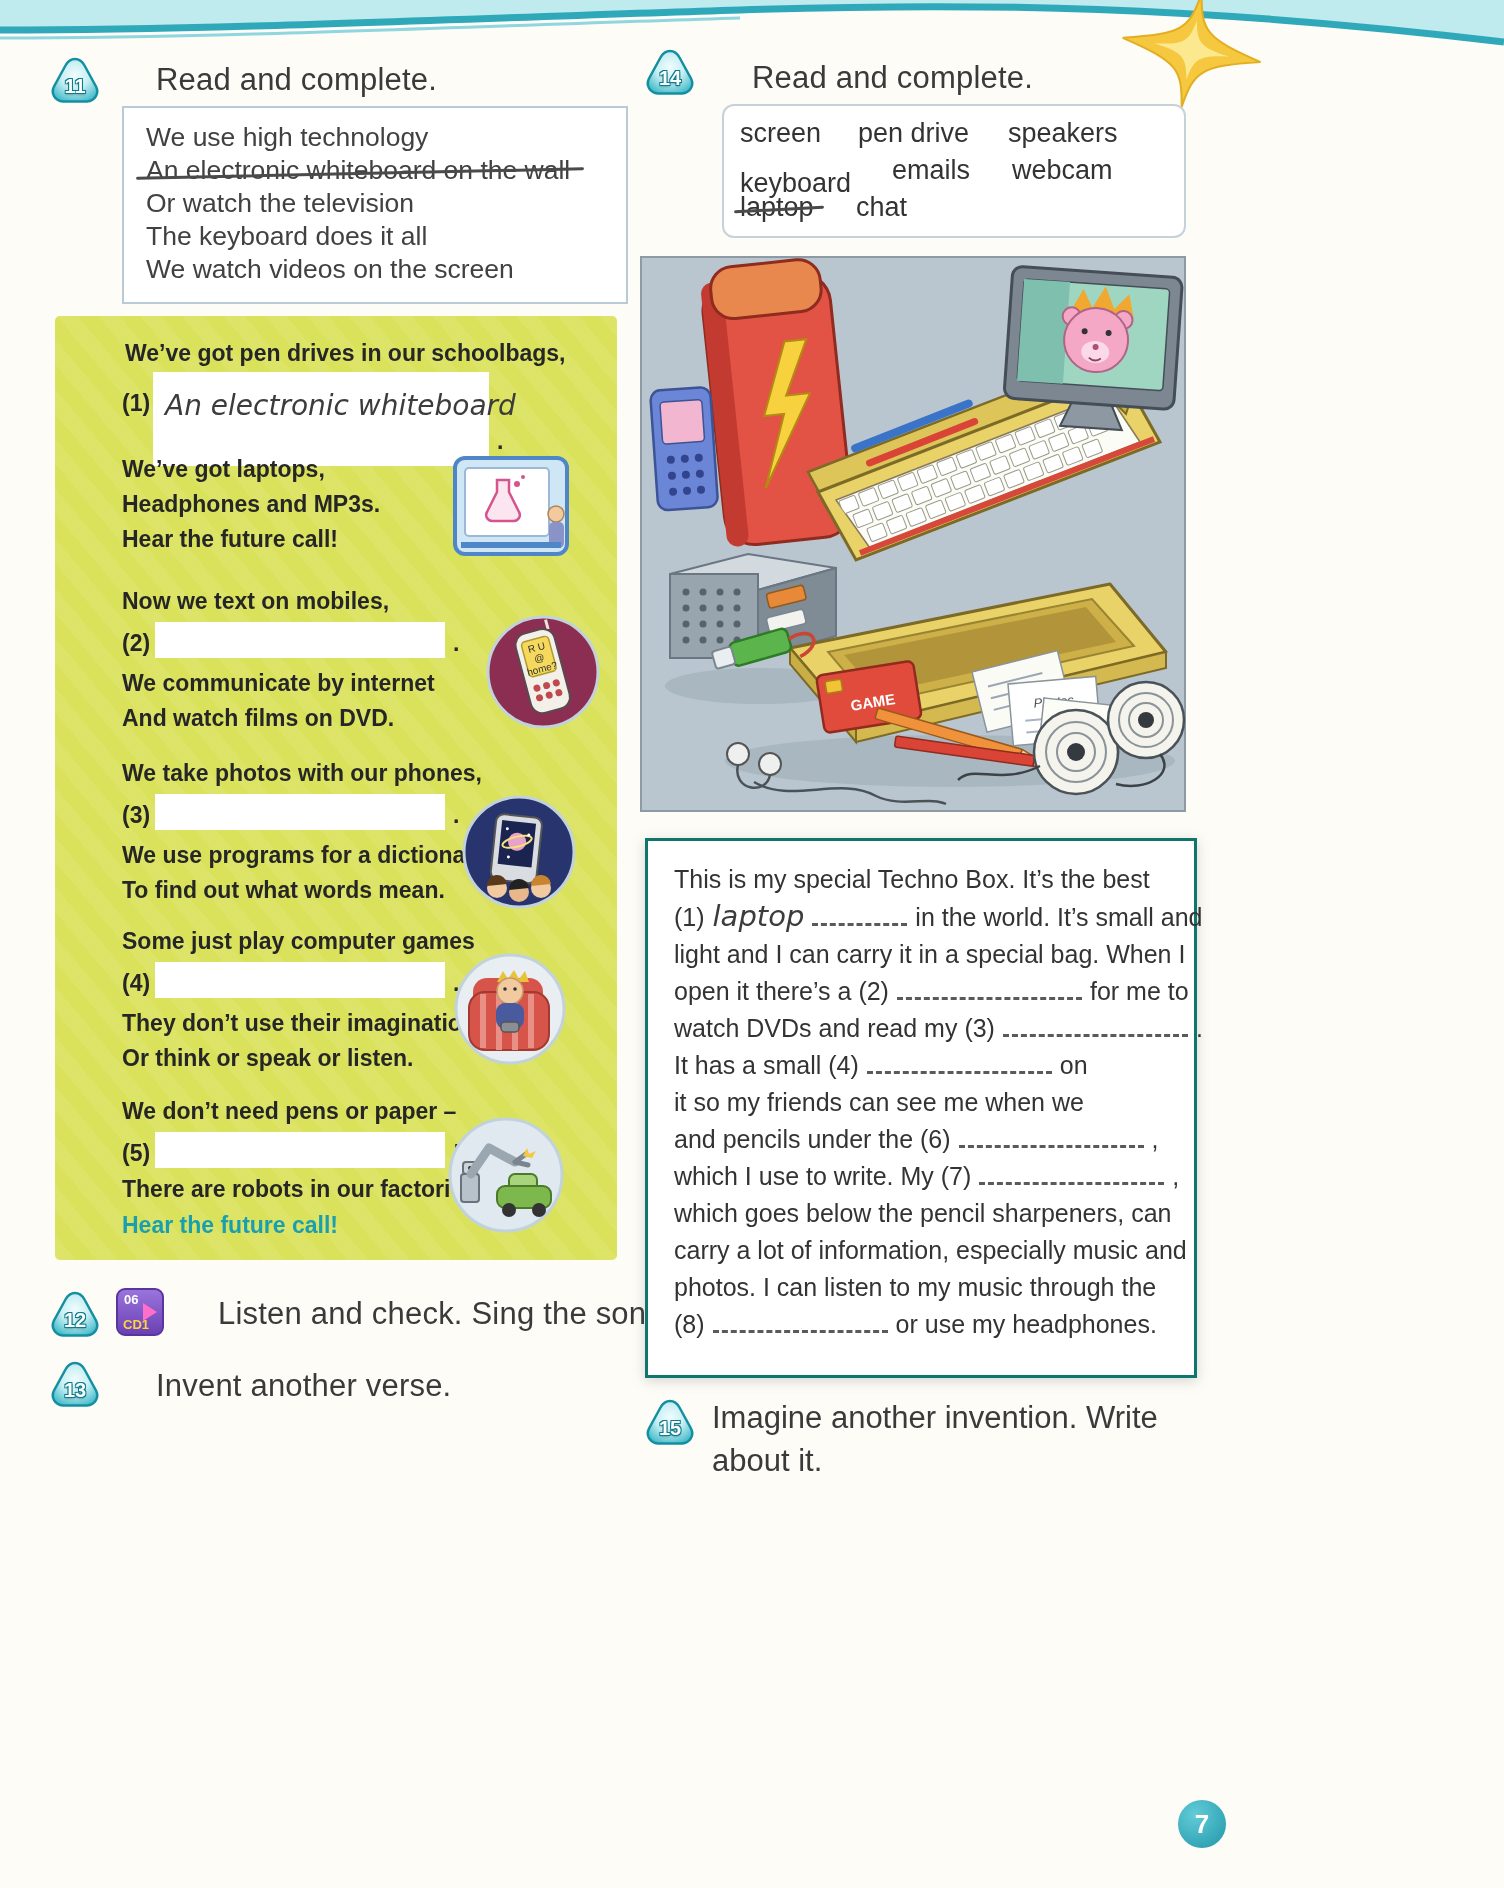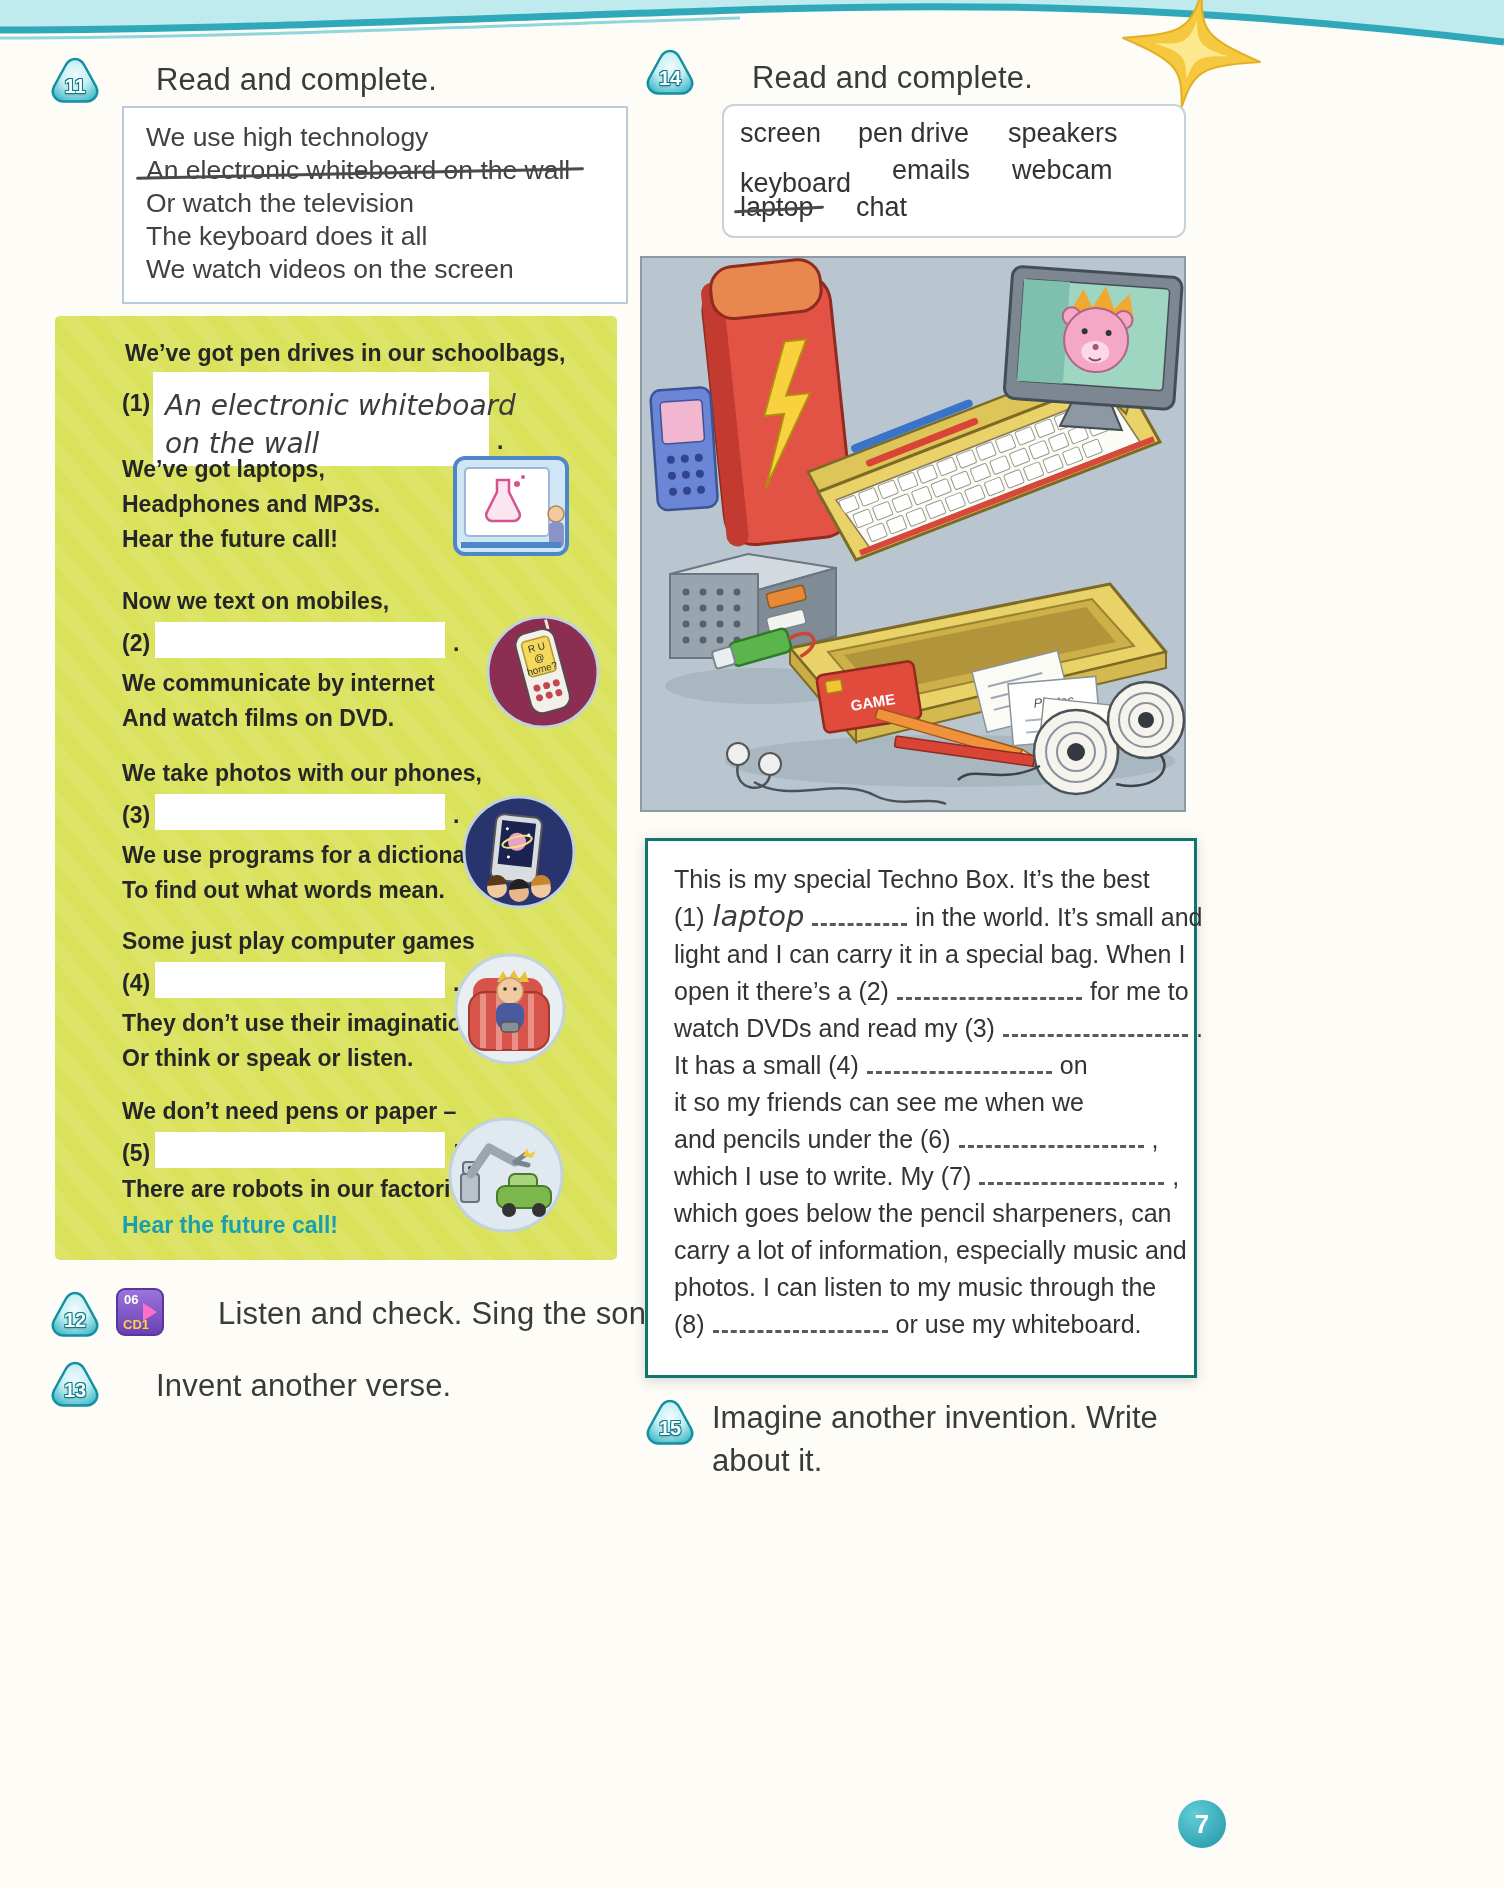--- a/index.html
+++ b/index.html
@@ -114,21 +114,20 @@
     <div class="vline">The keyboard does it all</div>
     <div class="vline">We watch videos on the screen</div>
   </div>
 
   <div class="lime">
 
     <div class="lyr" style="left:70px;top:24px">We’ve got pen drives in our schoolbags,</div>
     <div class="lyr" style="left:67px;top:74px">(1)</div>
     <div class="ansbox" style="left:98px;top:56px;width:336px;height:94px;padding:15px 12px;box-sizing:border-box">
       <div class="hand">An electronic whiteboard</div>
-      <div class="hand">on the wall</div>
     </div>
     <div class="lyr" style="left:442px;top:112px">.</div>
     <div class="lyr" style="left:67px;top:140px">We’ve got laptops,</div>
     <div class="lyr" style="left:67px;top:175px">Headphones and MP3s.</div>
     <div class="lyr" style="left:67px;top:210px">Hear the future call!</div>
     <div class="illo" style="left:398px;top:140px;width:122px;height:106px">
       <svg viewBox="0 0 122 106">
         <rect x="2" y="2" width="112" height="96" rx="10" fill="#cfe6f4" stroke="#4f86c8" stroke-width="4"></rect>
         <rect x="12" y="12" width="84" height="68" rx="4" fill="#fff" stroke="#9cb8d8" stroke-width="2"></rect>
         <path d="M44,24 h12 v12 l10,20 a6,6 0 0 1 -5,9 h-22 a6,6 0 0 1 -5,-9 l10,-20 z" fill="#fbe6ef" stroke="#d4548e" stroke-width="2.5"></path>
@@ -484,21 +483,21 @@
     <div class="tline"><span>light and I can carry it in a special bag. When I</span></div>
     <div class="tline"><span>open it there’s a (2)</span><span class="dash w185"></span><span>for me to</span></div>
     <div class="tline"><span>watch DVDs and read my (3)</span><span class="dash w185"></span><span>.</span></div>
     <div class="tline"><span>It has a small (4)</span><span class="dash w185"></span><span>on</span></div>
     <div class="tline"><span>it so my friends can see me when we</span></div>
     <div class="tline"><span>and pencils under the (6)</span><span class="dash w185"></span><span>,</span></div>
     <div class="tline"><span>which I use to write. My (7)</span><span class="dash w185"></span><span>,</span></div>
     <div class="tline"><span>which goes below the pencil sharpeners, can</span></div>
     <div class="tline"><span>carry a lot of information, especially music and</span></div>
     <div class="tline"><span>photos. I can listen to my music through the</span></div>
-    <div class="tline"><span>(8)</span><span class="dash w175"></span><span>or use my whiteboard.</span></div>
+    <div class="tline"><span>(8)</span><span class="dash w175"></span><span>or use my headphones.</span></div>
   </div>
 
   <div class="badge" style="left:645px;top:1398px">
     <svg viewBox="0 0 100 100">
         <path d="M50,6 C58,6 64,10 69,19 L92,61 C99,75 90,90 74,91 L26,91 C10,90 1,75 8,61 L31,19 C36,10 42,6 50,6 Z" fill="url(#bgrad)" stroke="#148fa1" stroke-width="5"></path>
       </svg>
     <span>15</span>
   </div>
   <div class="ex15-line" style="left:712px;top:1400px">Imagine another invention. Write</div>
   <div class="ex15-line" style="left:712px;top:1443px">about it.</div>

